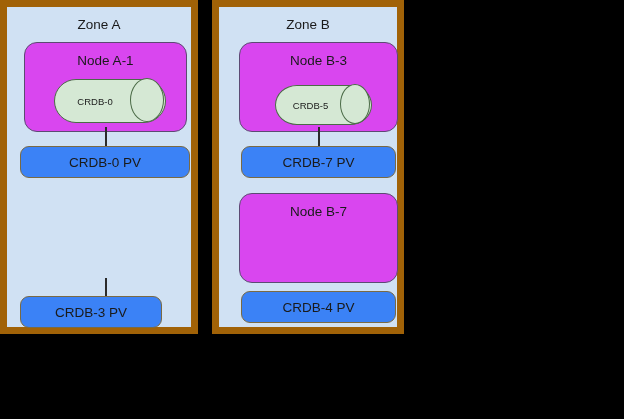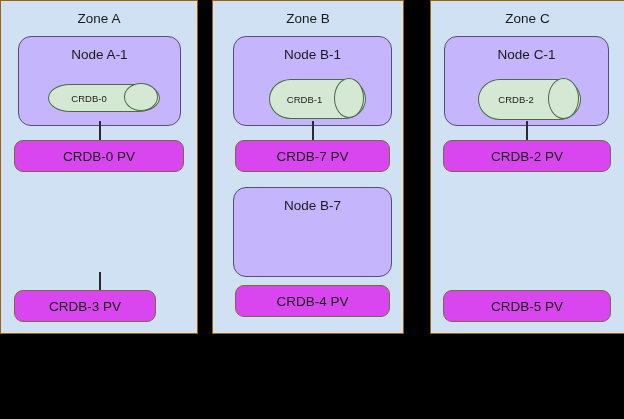--- a/index.html
+++ b/index.html
@@ -23,21 +23,21 @@
     height: 419px;
     background: #000000;
   }
 
   
   .zone {
     position: absolute;
     top: 0;
     height: 334px;
     background: #D0E1F3;
-    border: 1px solid #a16207;
+    border: 7px solid #a16207;
     box-sizing: border-box;
   }
   .zone-a { left: 0px;   width: 198px; }
   .zone-b { left: 212px; width: 192px; }
   .zone-c { left: 430px; width: 195px; }
 
   .zone-title {
     position: absolute;
     top: 10px;
     left: 0;
@@ -45,21 +45,21 @@
     text-align: center;
     font-size: 13.5px;
     color: #1A1A1A;
     line-height: 16px;
     white-space: nowrap;
   }
 
   
   .node {
     position: absolute;
-    background: #c4b5fd;
+    background: #d946ef;
     border: 1px solid #5C4A73;
     border-radius: 13px;
     box-sizing: border-box;
   }
   .node-label {
     position: absolute;
     top: 10px;
     left: 0;
     width: 100%;
     text-align: center;
@@ -108,21 +108,21 @@
     padding-right: 30px;
     box-sizing: border-box;
     font-size: 9.5px;
     color: #1A1A1A;
     white-space: nowrap;
   }
 
   
   .pv {
     position: absolute;
-    background: #d946ef;
+    background: #3b82f6;
     border: 1px solid #7A6A43;
     border-radius: 9px;
     box-sizing: border-box;
     display: flex;
     align-items: center;
     justify-content: center;
   }
   .pv-label {
     font-size: 13.5px;
     color: #1A1A1A;
@@ -139,75 +139,55 @@
 </head>
 <body>
 
 <div id="diagram">
 
   <div class="zone zone-a">
     <div class="zone-title">Zone A</div>
 
     <div class="node" style="left:17px; top:35px; width:163px; height:90px;">
       <div class="node-label">Node A-1</div>
-      <div class="cylinder" style="left:29px; top:47px; width:112px; height:28px;">
+      <div class="cylinder" style="left:29px; top:36px; width:112px; height:44px;">
         <div class="cyl-body"></div>
         <div class="cyl-cap"></div>
         <div class="cyl-label">CRDB-0</div>
       </div>
     </div>
     <div class="connector" style="left:98px; top:120px; height:21px;"></div>
     <div class="pv" style="left:13px; top:139px; width:170px; height:32px;">
       <span class="pv-label">CRDB-0 PV</span>
     </div>
 
     <div class="connector" style="left:98px; top:271px; height:20px;"></div>
     <div class="pv" style="left:13px; top:289px; width:142px; height:32px;">
       <span class="pv-label">CRDB-3 PV</span>
     </div>
   </div>
 
   <div class="zone zone-b">
     <div class="zone-title">Zone B</div>
 
     <div class="node" style="left:20px; top:35px; width:159px; height:90px;">
-      <div class="node-label">Node B-1</div>
+      <div class="node-label">Node B-3</div>
       <div class="cylinder" style="left:35px; top:42px; width:97px; height:40px;">
         <div class="cyl-body"></div>
         <div class="cyl-cap" style="width:30px;"></div>
-        <div class="cyl-label" style="padding-right:26px;">CRDB-1</div>
+        <div class="cyl-label" style="padding-right:26px;">CRDB-5</div>
       </div>
     </div>
     <div class="connector" style="left:99px; top:120px; height:21px;"></div>
     <div class="pv" style="left:22px; top:139px; width:155px; height:32px;">
       <span class="pv-label">CRDB-7 PV</span>
     </div>
 
     <div class="node" style="left:20px; top:186px; width:159px; height:90px;">
       <div class="node-label">Node B-7</div>
     </div>
     <div class="pv" style="left:22px; top:284px; width:155px; height:32px;">
       <span class="pv-label">CRDB-4 PV</span>
     </div>
   </div>
 
-  <div class="zone zone-c">
-    <div class="zone-title">Zone C</div>
-
-    <div class="node" style="left:13px; top:35px; width:165px; height:90px;">
-      <div class="node-label">Node C-1</div>
-      <div class="cylinder" style="left:33px; top:42px; width:103px; height:41px;">
-        <div class="cyl-body"></div>
-        <div class="cyl-cap" style="width:31px;"></div>
-        <div class="cyl-label" style="padding-right:27px;">CRDB-2</div>
-      </div>
-    </div>
-    <div class="connector" style="left:95px; top:120px; height:21px;"></div>
-    <div class="pv" style="left:12px; top:139px; width:168px; height:32px;">
-      <span class="pv-label">CRDB-2 PV</span>
-    </div>
-
-    <div class="pv" style="left:12px; top:289px; width:168px; height:32px;">
-      <span class="pv-label">CRDB-5 PV</span>
-    </div>
-  </div>
 
 </div>
 
 </body></html>

